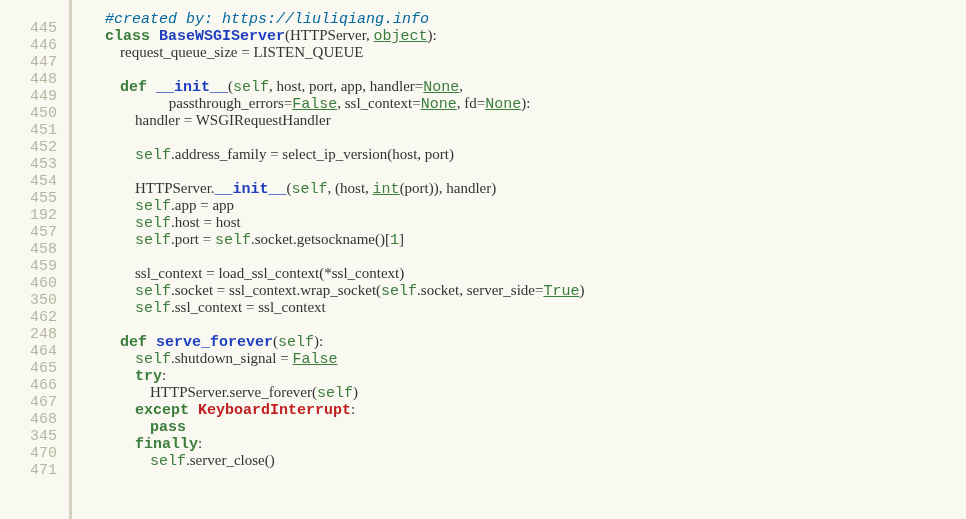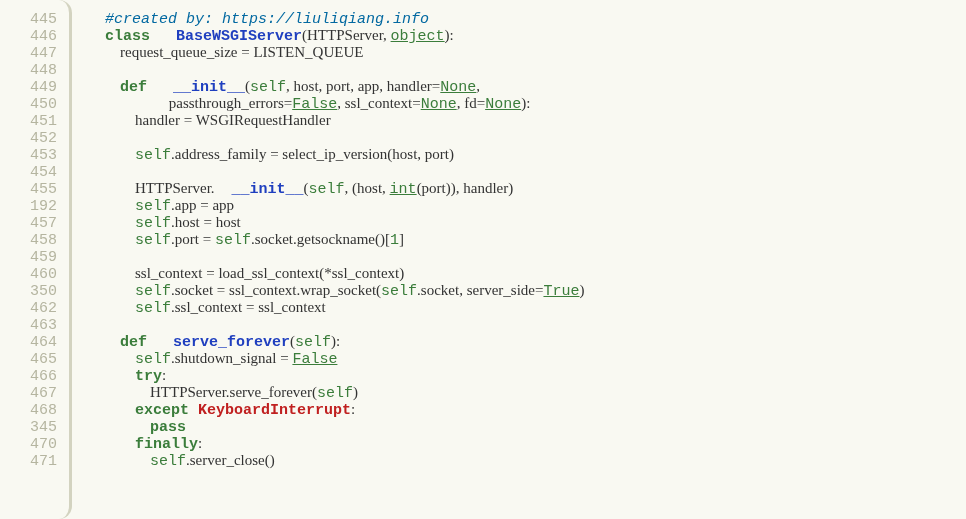--- a/index.html
+++ b/index.html
@@ -13,46 +13,45 @@
     line-height: 17px;
     overflow: hidden;
   }
   .editor {
     display: flex;
     width: 100%;
     height: 100%;
   }
   .gutter {
     flex: 0 0 72px;
-    padding-top: 11px;
+    padding-top: 20px;
     padding-bottom: 10px;
     text-align: right;
     color: #b5b5a0;
     border-right: 3px solid #d3d3c0;
     box-sizing: border-box;
     user-select: none;
-    border-radius: 13px;
   }
   .gutter div {
     padding-right: 12px;
     height: 17px;
   }
   .code {
     flex: 1 1 auto;
     padding: 10px 0 10px 18px;
     white-space: pre;
     color: #333;
   }
   .code .line {
     height: 17px;
   }
   .c  { color: #0369a1; font-style: italic; }   
   .kw { color: #3b7d3b; font-weight: bold; }     
   .kt { color: #3b7d3b; text-decoration: underline; }                        
-  .nm { color: #1f3fbf; font-weight: bold; margin-left: 17px; }     
+  .nm { color: #1f3fbf; font-weight: bold; }     
   .sf { color: #3b7d3b; }                        
   .n  { color: #333; font-family: Liberation Serif, serif; }                           
   .nb { color: #3b7d3b; }                        
   .ex { color: #c02020; font-weight: bold; }     
 </style>
 </head>
 <body>
 
 <div class="editor">
   <div class="gutter" id="gutter">
@@ -67,21 +66,21 @@
       <div>453</div>
       <div>454</div>
       <div>455</div>
       <div>192</div>
       <div>457</div>
       <div>458</div>
       <div>459</div>
       <div>460</div>
       <div>350</div>
       <div>462</div>
-      <div>463</div>
+      <div>248</div>
       <div>464</div>
       <div>465</div>
       <div>466</div>
       <div>467</div>
       <div>468</div>
       <div>345</div>
       <div>470</div>
       <div>471</div>
     </div>
   <div class="code" id="code"><div class="line"><span class="n">    </span><span class="c">#created by: https://liuliqiang.info</span></div><div class="line"><span class="n">    </span><span class="kw">class </span><span class="nm">BaseWSGIServer</span><span class="n">(HTTPServer, </span><span class="kt">object</span><span class="n">):</span></div><div class="line"><span class="n">        request_queue_size = LISTEN_QUEUE</span></div><div class="line"><span class="n"></span></div><div class="line"><span class="n">        </span><span class="kw">def </span><span class="nm">__init__</span><span class="n">(</span><span class="sf">self</span><span class="n">, host, port, app, handler=</span><span class="kt">None</span><span class="n">,</span></div><div class="line"><span class="n">                     passthrough_errors=</span><span class="kt">False</span><span class="n">, ssl_context=</span><span class="kt">None</span><span class="n">, fd=</span><span class="kt">None</span><span class="n">):</span></div><div class="line"><span class="n">            handler = WSGIRequestHandler</span></div><div class="line"><span class="n"></span></div><div class="line"><span class="n">            </span><span class="sf">self</span><span class="n">.address_family = select_ip_version(host, port)</span></div><div class="line"><span class="n"></span></div><div class="line"><span class="n">            HTTPServer.</span><span class="nm">__init__</span><span class="n">(</span><span class="sf">self</span><span class="n">, (host, </span><span class="kt">int</span><span class="n">(port)), handler)</span></div><div class="line"><span class="n">            </span><span class="sf">self</span><span class="n">.app = app</span></div><div class="line"><span class="n">            </span><span class="sf">self</span><span class="n">.host = host</span></div><div class="line"><span class="n">            </span><span class="sf">self</span><span class="n">.port = </span><span class="sf">self</span><span class="n">.socket.getsockname()[</span><span class="nb">1</span><span class="n">]</span></div><div class="line"><span class="n"></span></div><div class="line"><span class="n">            ssl_context = load_ssl_context(*ssl_context)</span></div><div class="line"><span class="n">            </span><span class="sf">self</span><span class="n">.socket = ssl_context.wrap_socket(</span><span class="sf">self</span><span class="n">.socket, server_side=</span><span class="kt">True</span><span class="n">)</span></div><div class="line"><span class="n">            </span><span class="sf">self</span><span class="n">.ssl_context = ssl_context</span></div><div class="line"><span class="n"></span></div><div class="line"><span class="n">        </span><span class="kw">def </span><span class="nm">serve_forever</span><span class="n">(</span><span class="sf">self</span><span class="n">):</span></div><div class="line"><span class="n">            </span><span class="sf">self</span><span class="n">.shutdown_signal = </span><span class="kt">False</span></div><div class="line"><span class="n">            </span><span class="kw">try</span><span class="n">:</span></div><div class="line"><span class="n">                HTTPServer.serve_forever(</span><span class="sf">self</span><span class="n">)</span></div><div class="line"><span class="n">            </span><span class="kw">except </span><span class="ex">KeyboardInterrupt</span><span class="n">:</span></div><div class="line"><span class="n">                </span><span class="kw">pass</span></div><div class="line"><span class="n">            </span><span class="kw">finally</span><span class="n">:</span></div><div class="line"><span class="n">                </span><span class="sf">self</span><span class="n">.server_close()</span></div></div>

